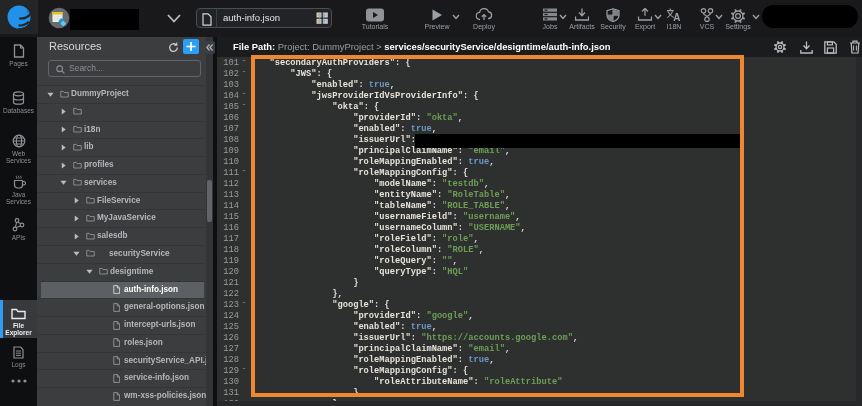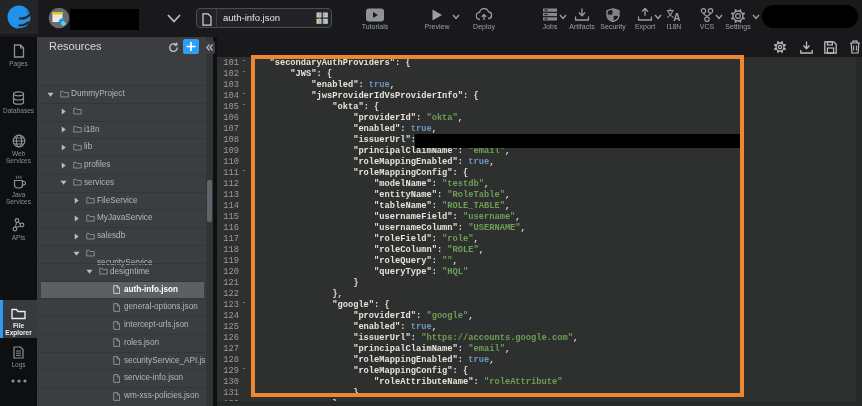--- a/index.html
+++ b/index.html
@@ -12,21 +12,21 @@
   #logocell { left:0; top:0; width:38px; height:34px; background:#232527; }
   
   #sidebar { left:0; top:37px; width:37px; height:369px; background:#0e0f10; }
   .sbitem { position:absolute; left:0; width:37px; text-align:center; color:#8d9095; font-size:6.5px; line-height:7px; }
   .sbitem svg { display:block; margin:0 auto 2px auto; }
   
   #panel { left:37px; top:37px; width:176px; height:369px; background:#3c3d3f; overflow:hidden; }
   #phead { position:absolute; left:0; top:0; width:176px; height:20px; }
   #ptitle { position:absolute; left:12px; top:3px; color:#d5d7da; font-size:11px; }
   #searchbox { position:absolute; left:11px; top:23px; width:153px; height:17px; border:1px solid #60646b; border-radius:3px; color:#8b8f95; font-size:8.5px; line-height:15px; }
-  .trow { position:absolute; left:0; width:168px; height:18px; color:#b4b7bb; font-size:8.2px; line-height:18px; white-space:nowrap; box-shadow: inset 0 1px 0 #343537; }
+  .trow { position:absolute; left:0; width:168px; height:18px; color:#b4b7bb; font-size:8.2px; line-height:18px; white-space:nowrap; box-shadow: inset 0 1px 0 #343537; font-weight: bold; }
   .trow svg { position:absolute; }
   .tlabel { position:absolute; top:0; }
   #scrolltrack { position:absolute; right:0; top:0; width:7px; height:369px; background:#333436; }
   #scrollthumb { position:absolute; right:1px; top:143px; width:5px; height:42px; background:#606468; border-radius:2px; }
   
   #fpbar { left:217px; top:37px; width:645px; height:20px; background:#1b1c1e; color:#9a9da1; font-size:9.4px; line-height:20px; }
   
   #editor { left:217px; top:57px; width:645px; height:349px; background:#2e2f2f; }
   pre { font-family:"Liberation Mono", monospace; font-size:8.73px; line-height:11px; }
   #gutter { left:207px; top:57.5px; width:32px; text-align:right; color:#9b9b9b; }
@@ -261,20 +261,26 @@
             <path d="M8.6 0.6 L8.8 3.2 L6.2 3.1" fill="none" stroke="#c8cacd" stroke-width="1.2"></path>
           </svg>
         </div>
         <div style="position:absolute;left:146px;top:2px;width:16px;height:15px;background:#2b9ff5;border-radius:2px;">
           <svg width="16" height="15" viewBox="0 0 16 15">
             <path d="M8 3 v9 M3.5 7.5 h9" stroke="#fff" stroke-width="1.7"></path>
           </svg>
         </div>
       </div>
     <div id="ptitle">Resources</div>
+    <div id="searchbox">
+        <div style="padding-left:20px;"><span><svg width="9" height="9" viewBox="0 0 9 9" style="position:absolute;left:7px;top:4px;">
+              <circle cx="3.7" cy="3.7" r="2.9" fill="none" stroke="#8b8f95" stroke-width="1.2"></circle>
+              <path d="M6 6 L8.4 8.4" stroke="#8b8f95" stroke-width="1.2"></path>
+            </svg></span>Search...</div>
+      </div>
     <div id="tree">
         <div class="trow" style="top:48.0px;">
           <svg width="7" height="7" viewBox="0 0 8 8" style="left:10px;top:5.5px;">
             <path d="M0.5,2 L7.5,2 L4,6.5 Z" fill="#b9bcc0"></path>
           </svg>
           <svg width="9" height="8" viewBox="0 0 12 10" style="left:23px;top:4.5px;">
             <path d="M1 1.5 h3.2 l1.2 1.6 h5.6 v5.9 h-10 z" fill="none" stroke="#a2a5aa" stroke-width="1"></path>
           </svg>
           <span class="tlabel" style="left:34px;">DummyProject</span>
         </div>
@@ -349,21 +355,21 @@
           </svg>
           <span class="tlabel" style="left:60px;">salesdb</span>
         </div>
     <div class="trow" style="top:207.9px;">
           <svg width="7" height="7" viewBox="0 0 8 8" style="left:36px;top:5.5px;">
             <path d="M0.5,2 L7.5,2 L4,6.5 Z" fill="#b9bcc0"></path>
           </svg>
           <svg width="9" height="8" viewBox="0 0 12 10" style="left:49px;top:4.5px;">
             <path d="M1 1.5 h3.2 l1.2 1.6 h5.6 v5.9 h-10 z" fill="none" stroke="#a2a5aa" stroke-width="1"></path>
           </svg>
-          <span class="tlabel" style="left:60px;margin-top:9px;">securityService</span>
+          <span class="tlabel" style="left:72px;">securityService</span>
         </div>
     <div class="trow" style="top:225.7px;">
           <svg width="7" height="7" viewBox="0 0 8 8" style="left:49px;top:5.5px;">
             <path d="M0.5,2 L7.5,2 L4,6.5 Z" fill="#b9bcc0"></path>
           </svg>
           <svg width="9" height="8" viewBox="0 0 12 10" style="left:62px;top:4.5px;">
             <path d="M1 1.5 h3.2 l1.2 1.6 h5.6 v5.9 h-10 z" fill="none" stroke="#a2a5aa" stroke-width="1"></path>
           </svg>
           <span class="tlabel" style="left:73px;">designtime</span>
         </div>
@@ -420,20 +426,21 @@
     <div id="scrolltrack">
         <div id="scrollthumb"></div>
       </div>
   </div>
   <div class="abs" style="left:213px; top:37px; width:4px; height:369px; background:#0e0f11;"></div>
   <div style="position:absolute;left:204px;top:41px;width:11px;height:13px;background:#3a3d41;border-radius:2px;">
       <svg width="11" height="13" viewBox="0 0 11 13">
         <path d="M5.5 3.5 L2.8 6.5 L5.5 9.5 M8.6 3.5 L5.9 6.5 L8.6 9.5" fill="none" stroke="#b0b3b7" stroke-width="1.2"></path>
       </svg>
     </div>
+  <div class="abs" id="fpbar"><span style="margin-left:16px;color:#fff;font-weight:bold;">File Path: </span>Project: DummyProject &gt; <span style="color:#ffffff;font-weight:bold;">services/securityService/designtime/auth-info.json</span></div>
   <div class="abs" style="left:773px;top:40px;">
       <svg width="14" height="14" viewBox="0 0 14 14">
         <circle cx="7.0" cy="7.0" r="4.0" fill="none" stroke="#b9bcc0" stroke-width="1.3"></circle>
         <circle cx="7.0" cy="7.0" r="1.5999999999999996" fill="none" stroke="#b9bcc0" stroke-width="1.2"></circle>
         <path d="M10.5 8.5 L12.7 9.4 M8.5 10.5 L9.4 12.7 M5.5 10.5 L4.6 12.7 M3.5 8.5 L1.3 9.4 M3.5 5.5 L1.3 4.6 M5.5 3.5 L4.6 1.3 M8.5 3.5 L9.4 1.3 M10.5 5.5 L12.7 4.6" stroke="#b9bcc0" stroke-width="1.8" fill="none"></path>
       </svg>
     </div>
     <div class="abs" style="left:800px;top:40.5px;">
       <svg width="13" height="13" viewBox="0 0 13 13">
         <path d="M6.5 0.5 v7 M3.5 4.5 L6.5 7.7 L9.5 4.5" fill="none" stroke="#b9bcc0" stroke-width="1.3"></path>

